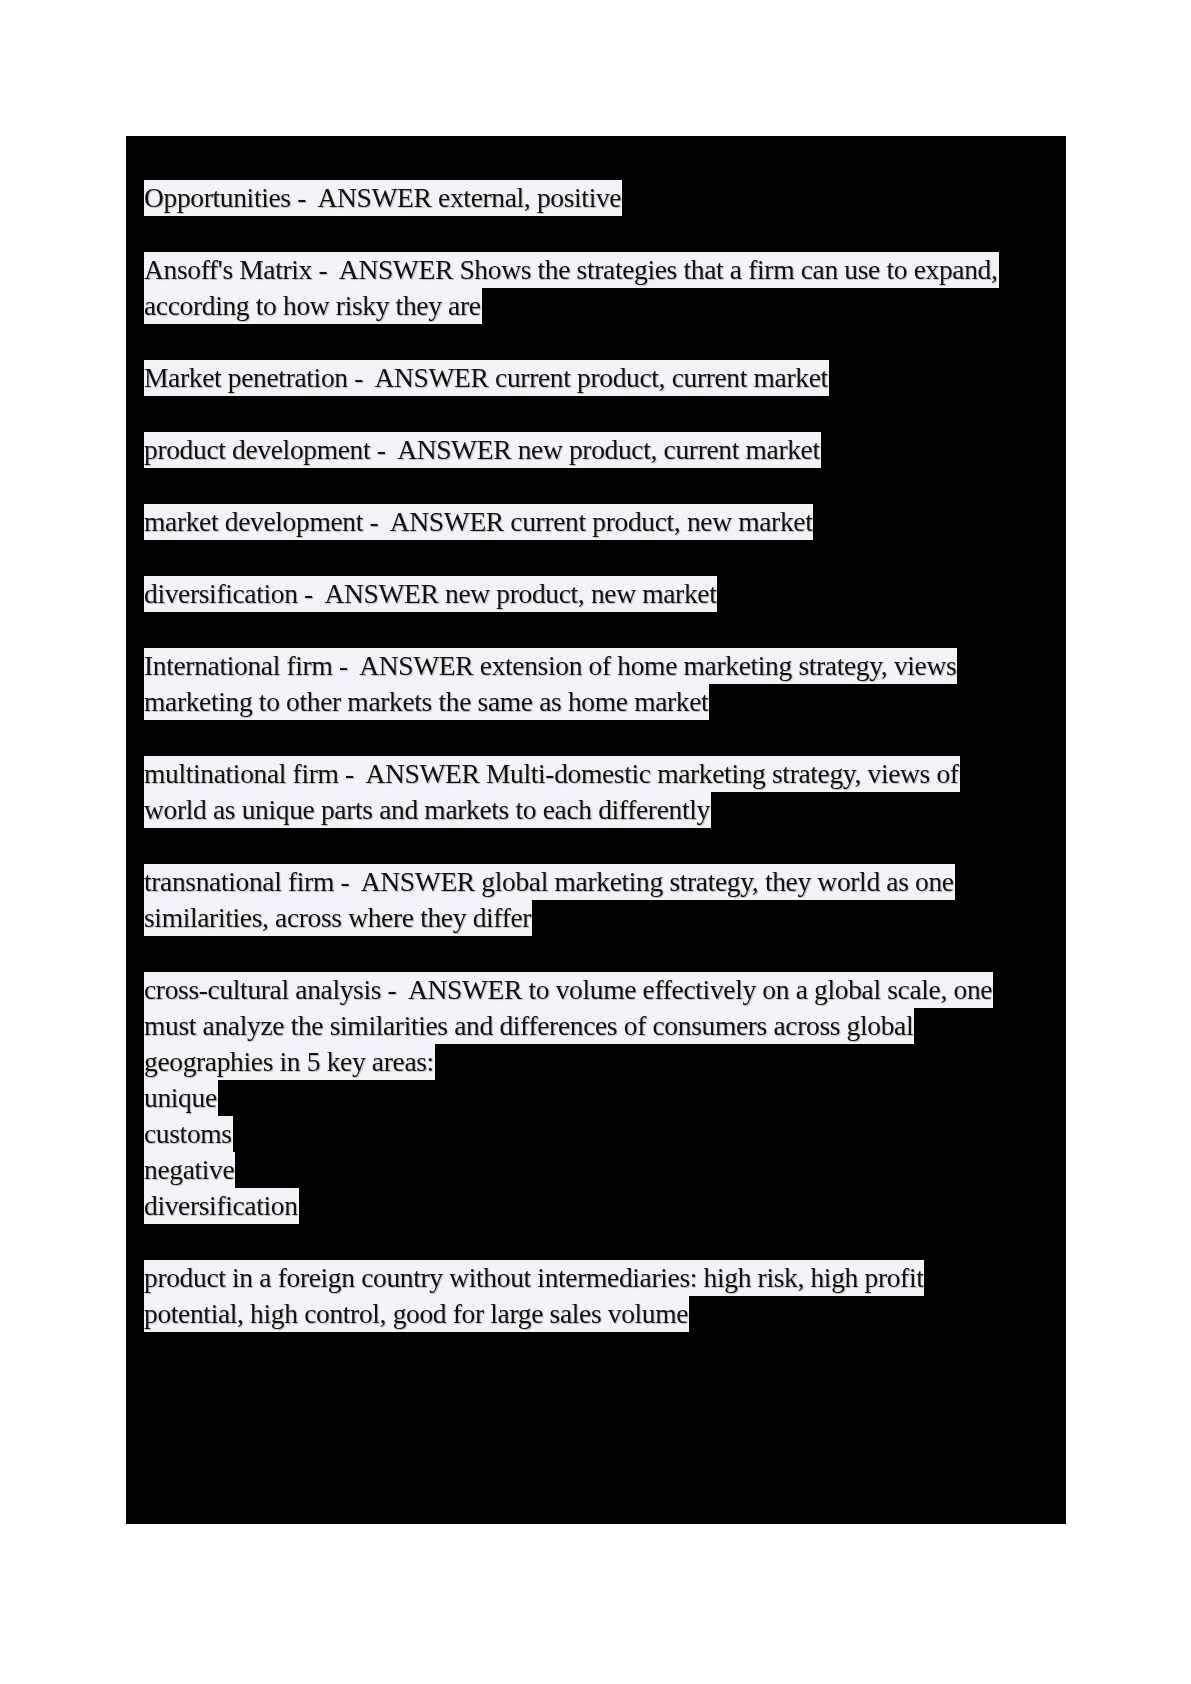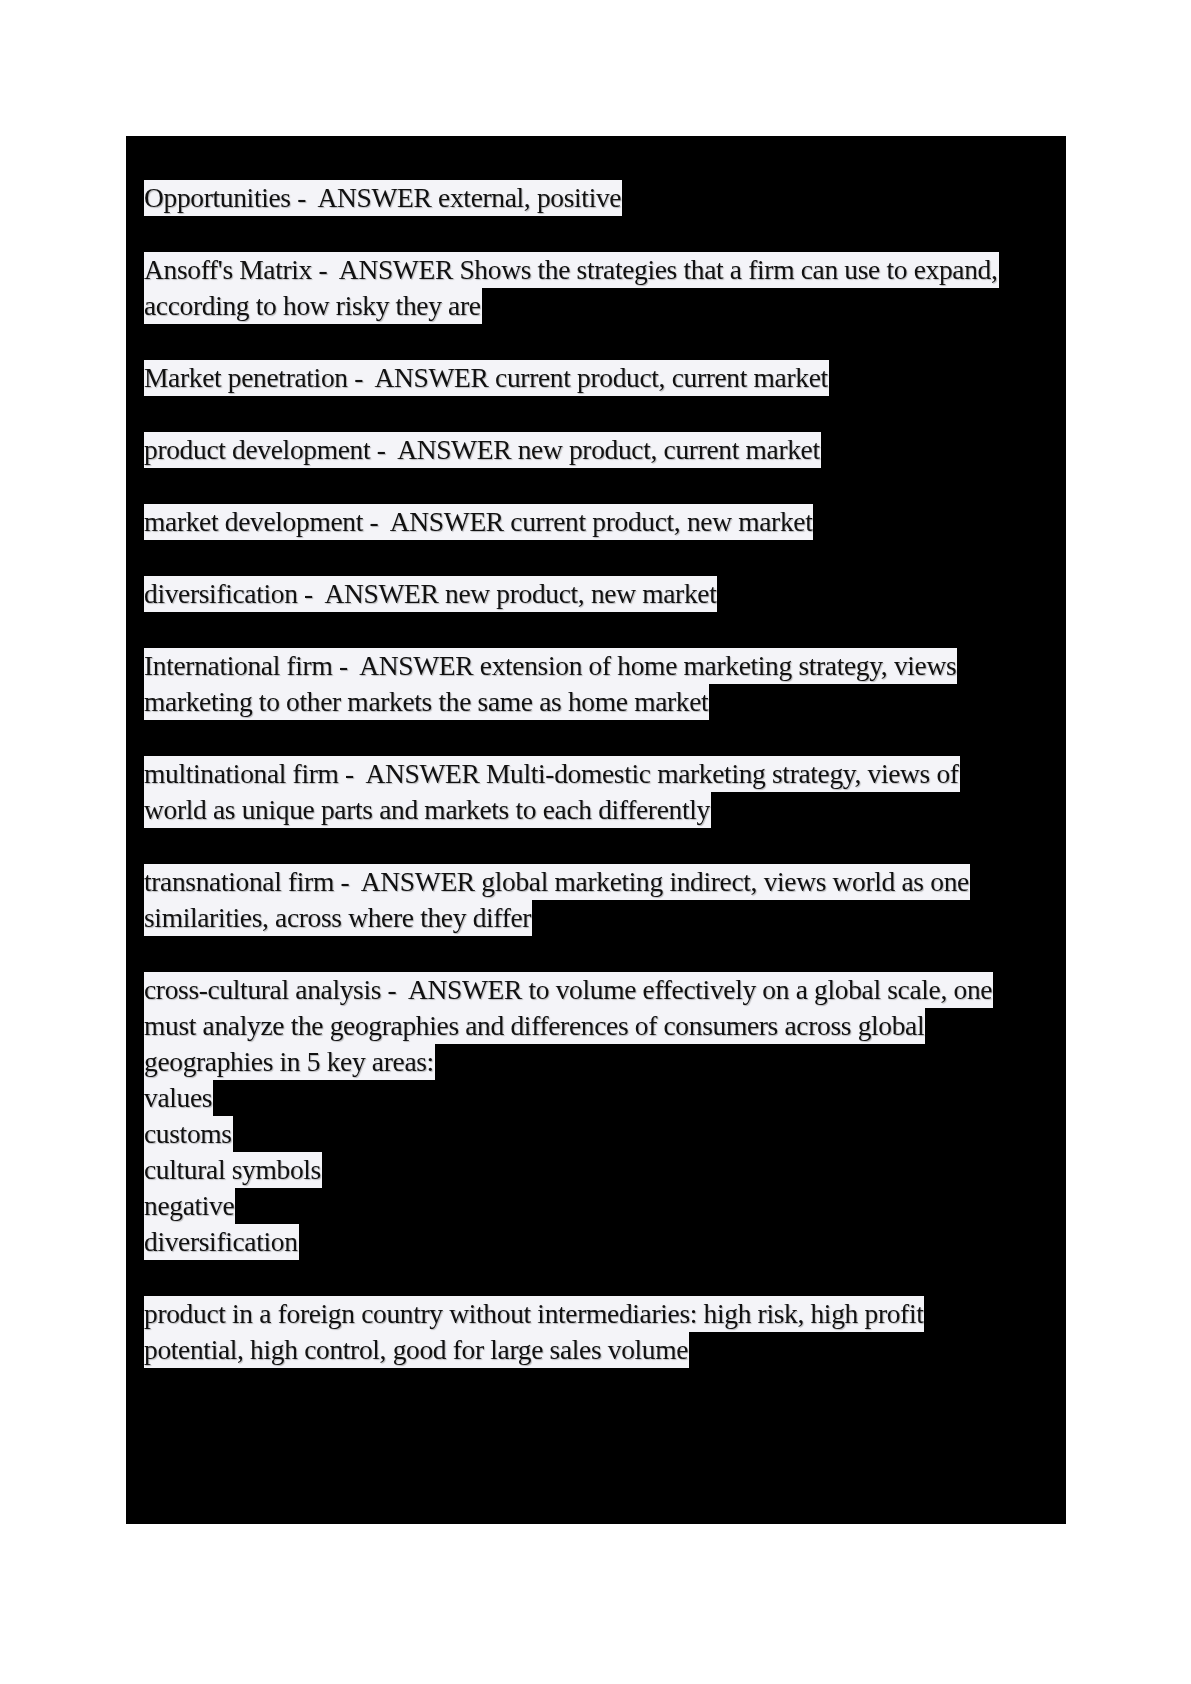--- a/index.html
+++ b/index.html
@@ -62,31 +62,30 @@
       <span class="line"><span class="hl">International firm -  ANSWER extension of home marketing strategy, views</span></span>
       <span class="line"><span class="hl">marketing to other markets the same as home market</span></span>
     </div>
 
     <div class="entry">
       <span class="line"><span class="hl">multinational firm -  ANSWER Multi-domestic marketing strategy, views of</span></span>
       <span class="line"><span class="hl">world as unique parts and markets to each differently</span></span>
     </div>
 
     <div class="entry">
-      <span class="line"><span class="hl">transnational firm -  ANSWER global marketing indirect, views world as one</span></span>
+      <span class="line"><span class="hl">transnational firm -  ANSWER global marketing strategy, they world as one</span></span>
       <span class="line"><span class="hl">similarities, across where they differ</span></span>
     </div>
 
     <div class="entry">
       <span class="line"><span class="hl">cross-cultural analysis -  ANSWER to volume effectively on a global scale, one</span></span>
-      <span class="line"><span class="hl">must analyze the geographies and differences of consumers across global</span></span>
+      <span class="line"><span class="hl">must analyze the similarities and differences of consumers across global</span></span>
       <span class="line"><span class="hl">geographies in 5 key areas:</span></span>
-      <span class="line"><span class="hl">values</span></span>
+      <span class="line"><span class="hl">unique</span></span>
       <span class="line"><span class="hl">customs</span></span>
-      <span class="line"><span class="hl">cultural symbols</span></span>
       <span class="line"><span class="hl">negative</span></span>
       <span class="line"><span class="hl">diversification</span></span>
     </div>
 
     <div class="entry">
       <span class="line"><span class="hl">product in a foreign country without intermediaries: high risk, high profit</span></span>
       <span class="line"><span class="hl">potential, high control, good for large sales volume</span></span>
     </div>
 
   </div>

